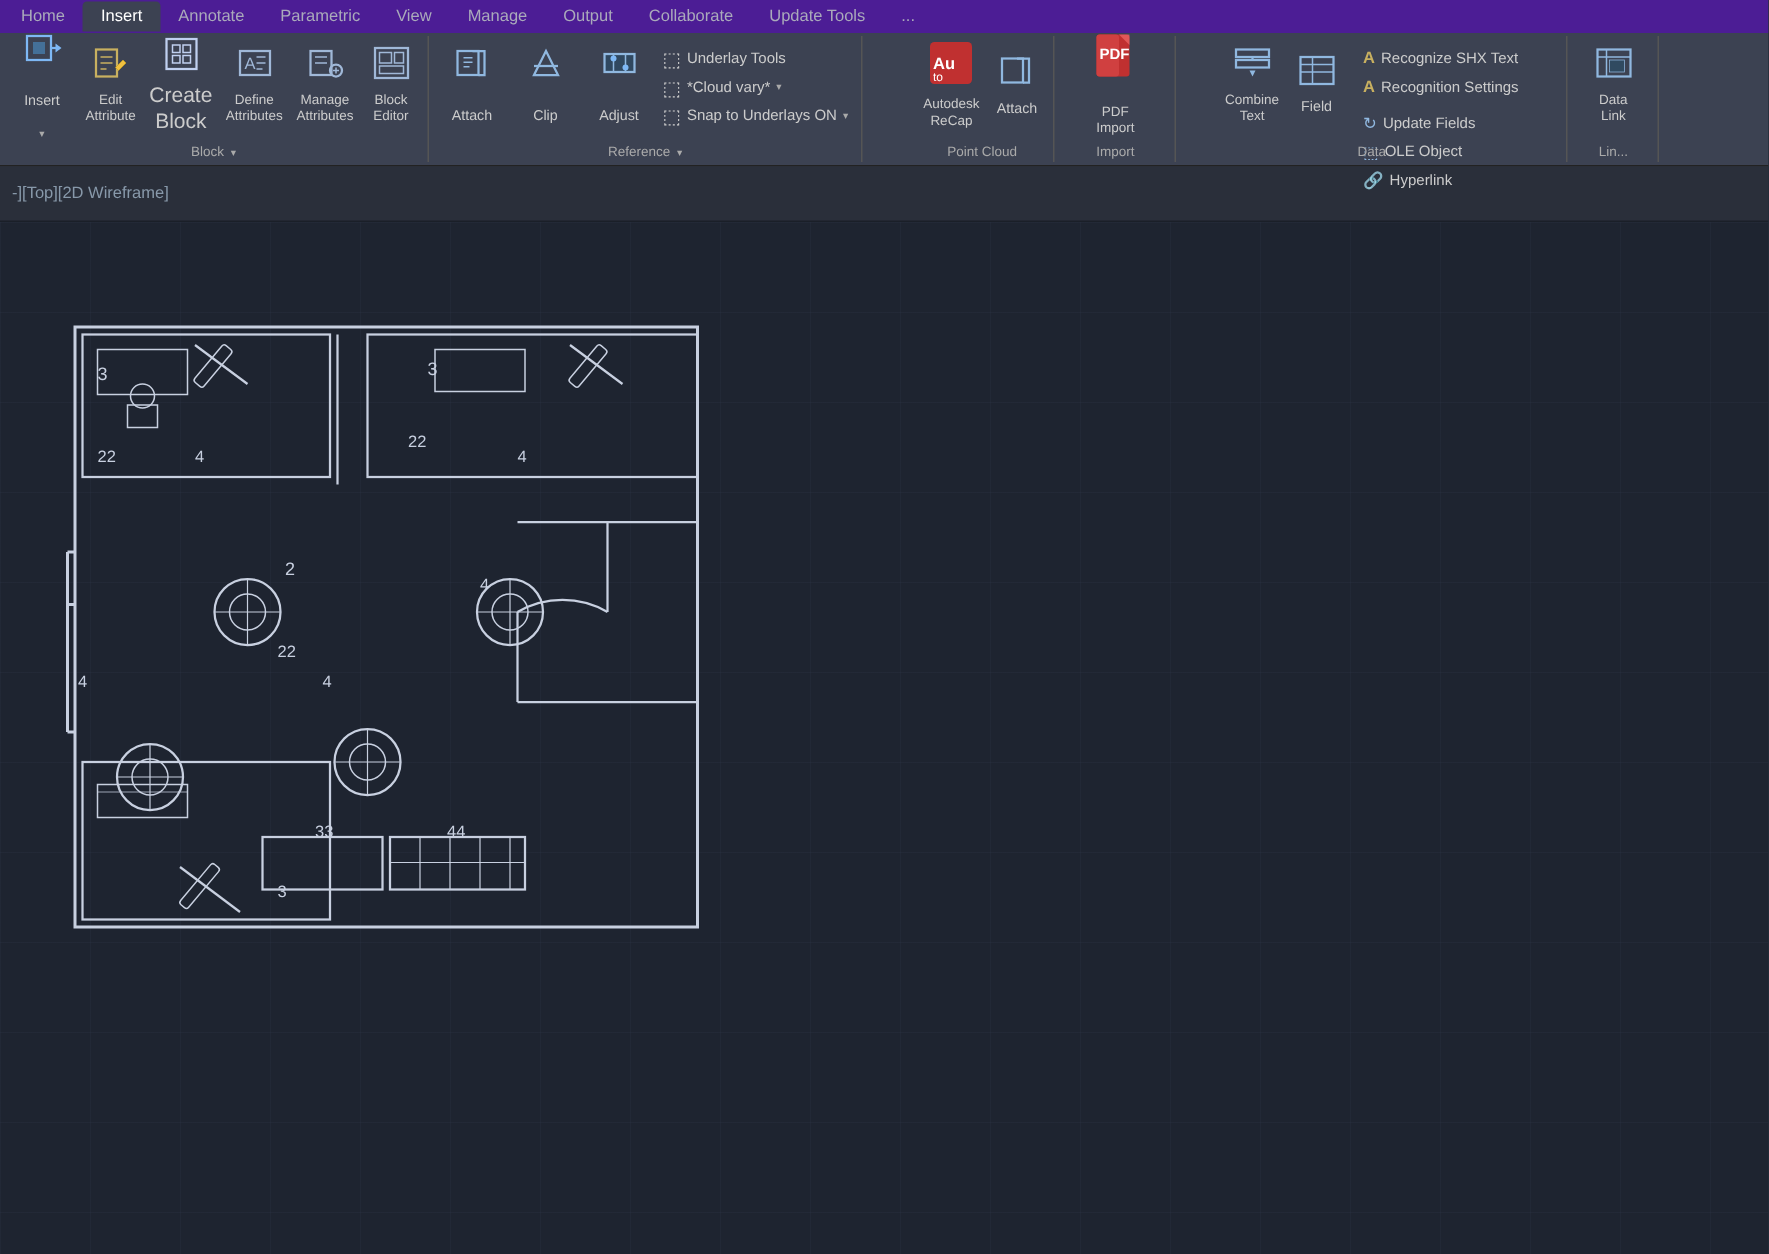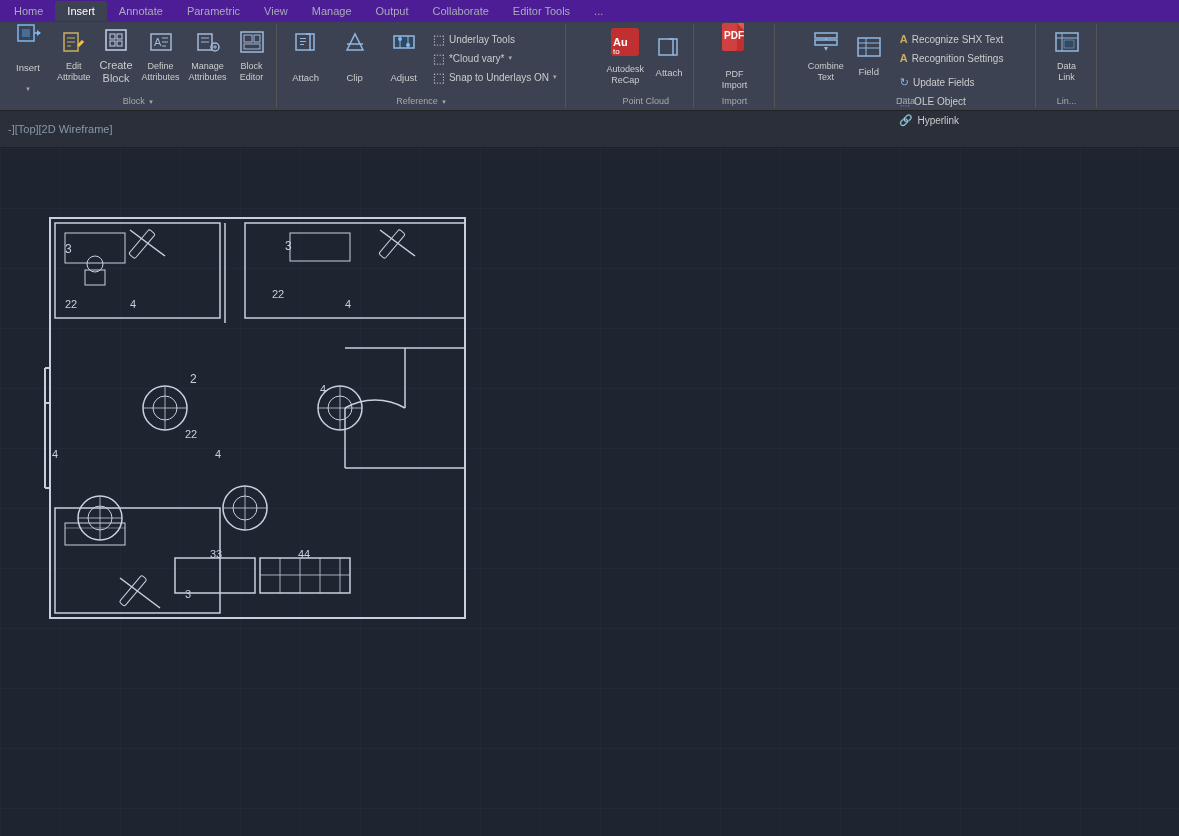--- a/index.html
+++ b/index.html
@@ -192,21 +192,21 @@
 <div class="ribbon">
   <div class="tab-bar">
     <div class="tab">Home</div>
     <div class="tab active">Insert</div>
     <div class="tab">Annotate</div>
     <div class="tab">Parametric</div>
     <div class="tab">View</div>
     <div class="tab">Manage</div>
     <div class="tab">Output</div>
     <div class="tab">Collaborate</div>
-    <div class="tab">Editor Tools</div>
+    <div class="tab">Update Tools</div>
     <div class="tab">...</div>
   </div>
 
   <div class="ribbon-content">
 
     <div class="ribbon-group group-block">
       <div class="ribbon-buttons-row">
 
         <div class="ribbon-btn large">
           <span class="ribbon-btn-icon icon-insert">
@@ -237,21 +237,21 @@
         <div class="ribbon-btn">
           <span class="ribbon-btn-icon">
             <svg width="26" height="26" viewBox="0 0 26 26">
               <rect x="3" y="3" width="20" height="20" fill="none" stroke="#c0d0f0" stroke-width="1.5"></rect>
               <rect x="7" y="7" width="5" height="5" fill="none" stroke="#c0d0f0" stroke-width="1"></rect>
               <rect x="14" y="7" width="5" height="5" fill="none" stroke="#c0d0f0" stroke-width="1"></rect>
               <rect x="7" y="14" width="5" height="5" fill="none" stroke="#c0d0f0" stroke-width="1"></rect>
               <rect x="14" y="14" width="5" height="5" fill="none" stroke="#c0d0f0" stroke-width="1"></rect>
             </svg>
           </span>
-          <span style="font-size:11px">Create<br>Block</span>
+          <span style="font-size:14px">Create<br>Block</span>
         </div>
 
         <div class="ribbon-btn">
           <span class="ribbon-btn-icon">
             <svg width="26" height="26" viewBox="0 0 26 26">
               <rect x="3" y="5" width="20" height="16" fill="none" stroke="#a0b8d8" stroke-width="1.5"></rect>
               <text x="6" y="17" font-size="11" fill="#a0b8d8" font-family="Arial">A</text>
               <line x1="14" y1="9" x2="20" y2="9" stroke="#a0b8d8" stroke-width="1"></line>
               <line x1="14" y1="13" x2="20" y2="13" stroke="#a0b8d8" stroke-width="1"></line>
               <line x1="14" y1="17" x2="18" y2="17" stroke="#a0b8d8" stroke-width="1"></line>

